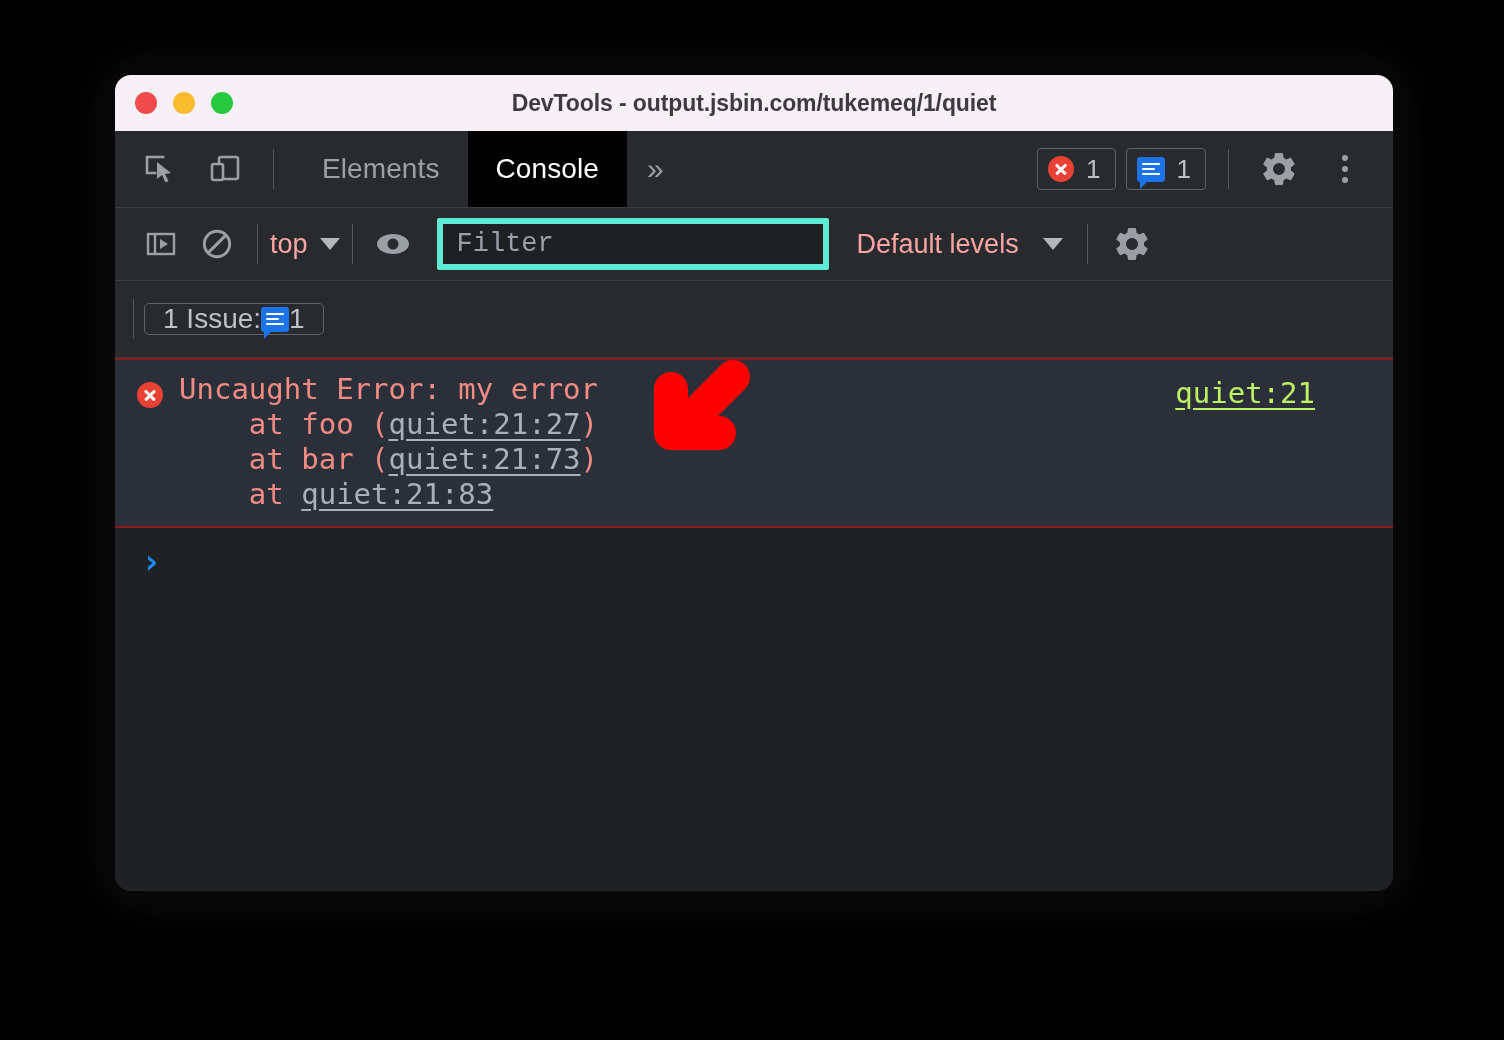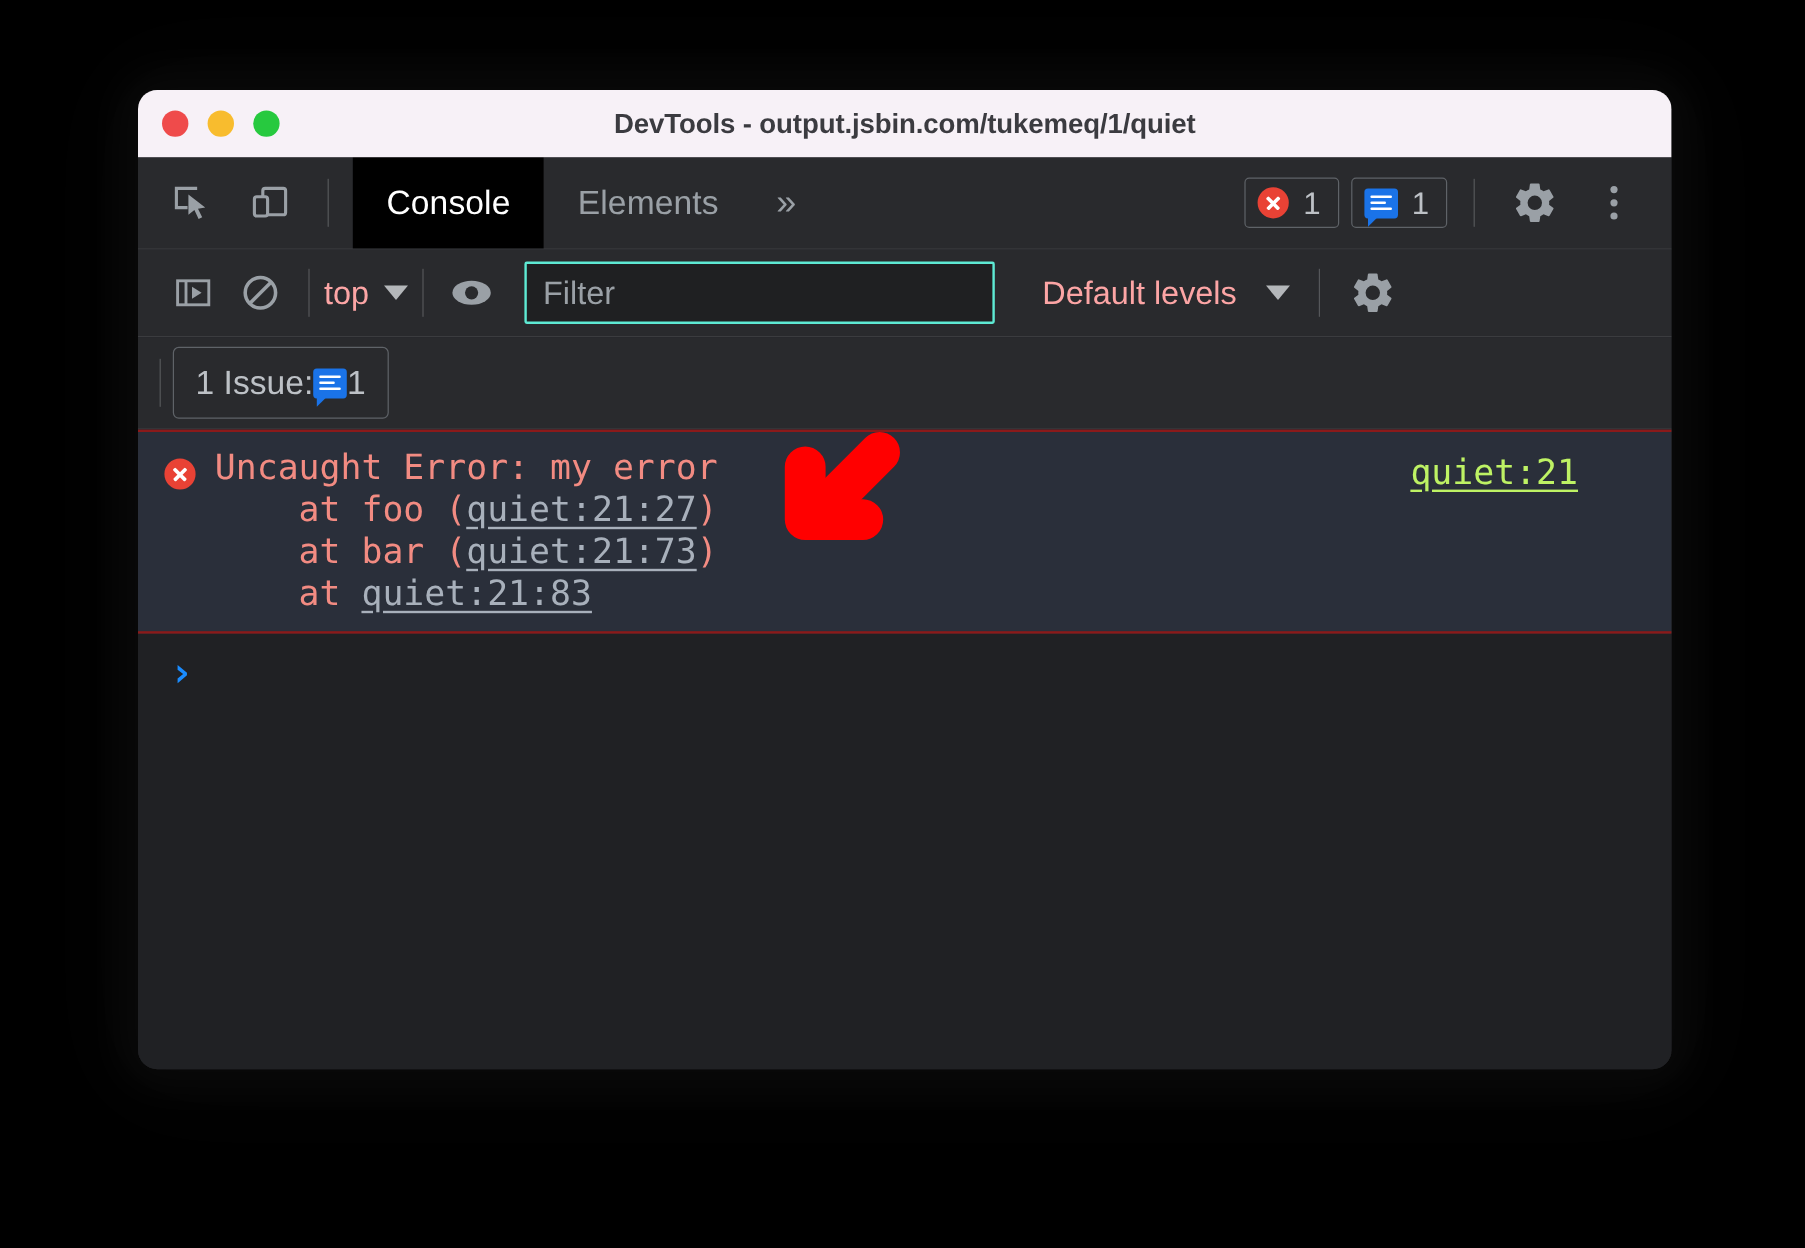--- a/index.html
+++ b/index.html
@@ -207,56 +207,56 @@
     gap: 12px;
   }
   .caret-down {
     width: 0; height: 0;
     border-left: 10px solid transparent;
     border-right: 10px solid transparent;
     border-top: 12px solid #b4b7ba;
   }
   #filter-input {
     background: #1f2022;
-    border: 2px solid #5eead4;
+    border: 6px solid #5eead4;
     border-radius: 2px;
     height: 52px;
     width: 392px;
     margin-left: 16px;
     font-size: 27px;
     color: #d6d8da;
     padding: 0 14px;
     box-sizing: border-box;
-    font-family: Liberation Sans, sans-serif;
+    font-family: Liberation Mono, monospace;
     outline: none;
   }
   #filter-input::placeholder { color: #9aa0a6; }
   .levels {
-    margin-left: 40px;
+    margin-left: 28px;
     gap: 24px;
   }
   .ct-gear { margin-left: 4px; }
 
   
   #issues-bar {
     height: 76px;
     background: #292a2d;
     display: flex;
     align-items: center;
     padding-left: 18px;
     border-bottom: 1px solid #3b3c3f;
   }
   #issues-bar .vdiv { margin: 0 10px 0 0; }
   .issue-chip {
     display: flex;
     align-items: center;
     border: 1px solid #5f6368;
     border-radius: 5px;
     padding: 7px 18px;
-    height: 60px;
+    height: 32px;
     box-sizing: border-box;
   }
   .issue-chip .txt {
     font-size: 28px;
     color: #bdc1c6;
     line-height: 1;
   }
 
   
   #console-body {
@@ -364,22 +364,22 @@
       <div class="icon-btn">
         <svg width="36" height="36" viewBox="0 0 36 36">
           <rect x="12" y="6" width="19" height="22" rx="2" fill="none" stroke="#9aa0a6" stroke-width="2.6"></rect>
           <rect x="5" y="13" width="11" height="16" rx="2" fill="#292a2d" stroke="#9aa0a6" stroke-width="2.6"></rect>
         </svg>
       </div>
       <div class="vdiv"></div>
     </div>
 
     <div class="tabs">
+      <div class="tab">Elements</div>
       <div class="tab active">Console</div>
-      <div class="tab">Elements</div>
     </div>
     <div class="more-tabs">»</div>
 
     <div class="tb-right">
       <div class="counter">
         <div class="err-circle"></div>
         <div class="num">1</div>
       </div>
       <div class="counter">
         <div class="issue-bubble">

